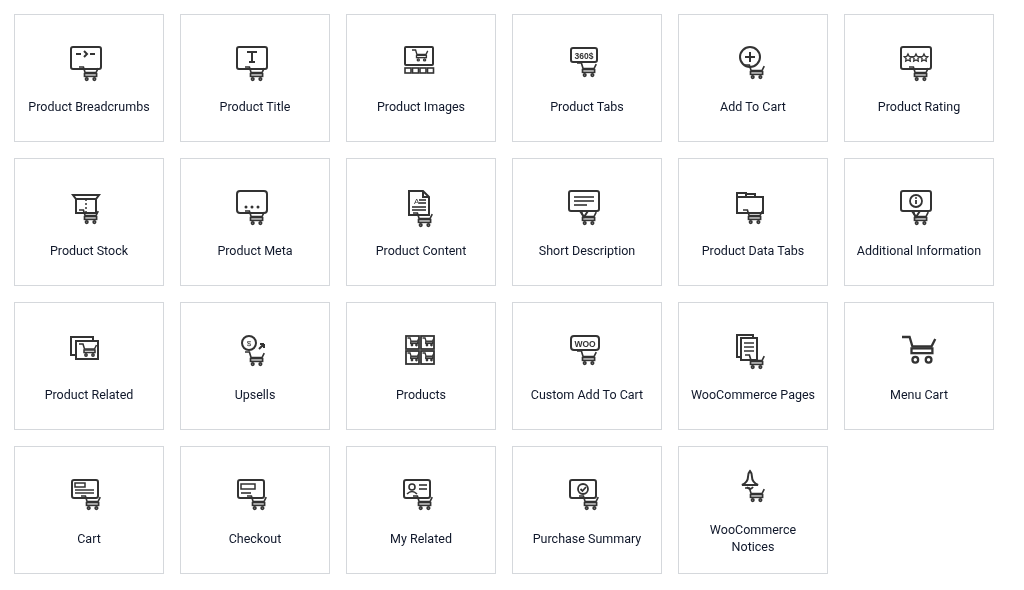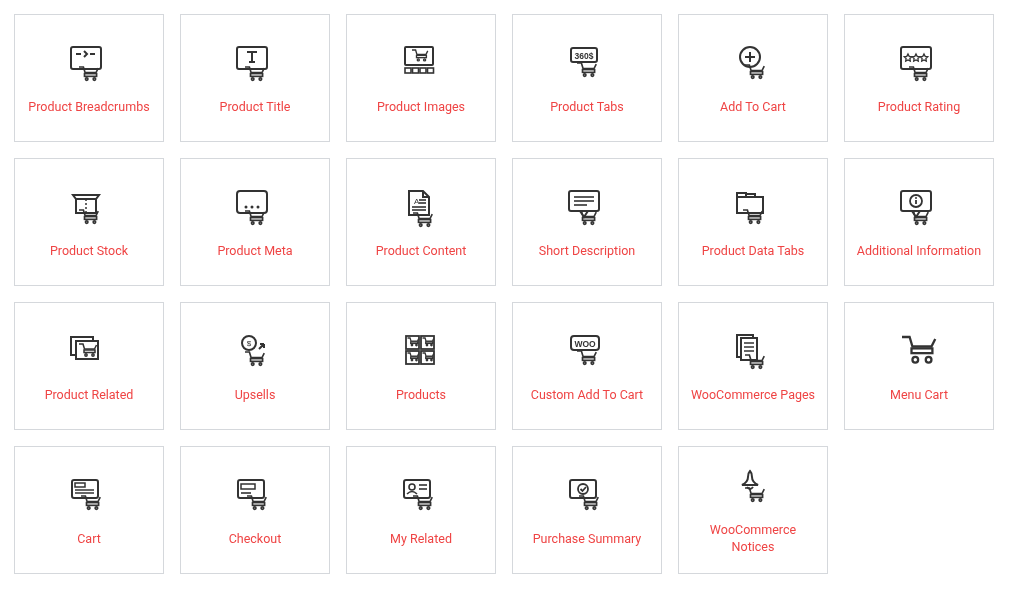--- a/index.html
+++ b/index.html
@@ -30,21 +30,21 @@
       height: 48px;
       display: flex;
       align-items: center;
       justify-content: center;
     }
     .icon-wrap svg { display: block; }
     .label {
       margin-top: 10px;
       font-size: 12.5px;
       line-height: 1.35;
-      color: #ef4444;
+      color: #0f172a;
       text-align: center;
       font-weight: 400;
       max-width: 130px;
     }
   </style>
 </head>
 <body>
 
 <div class="grid">
 

